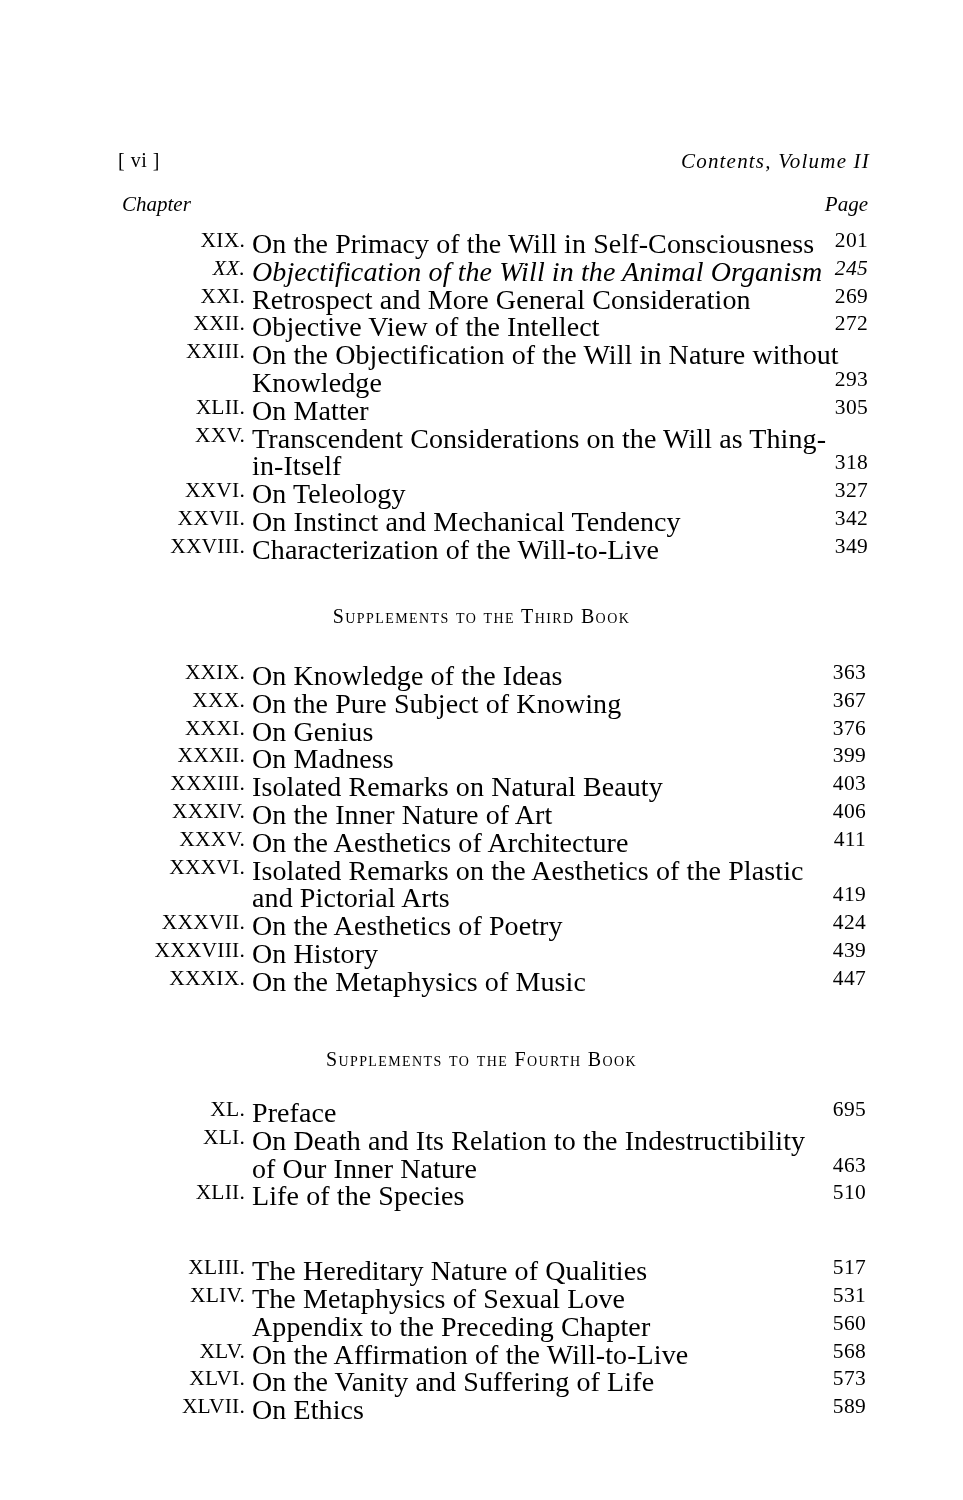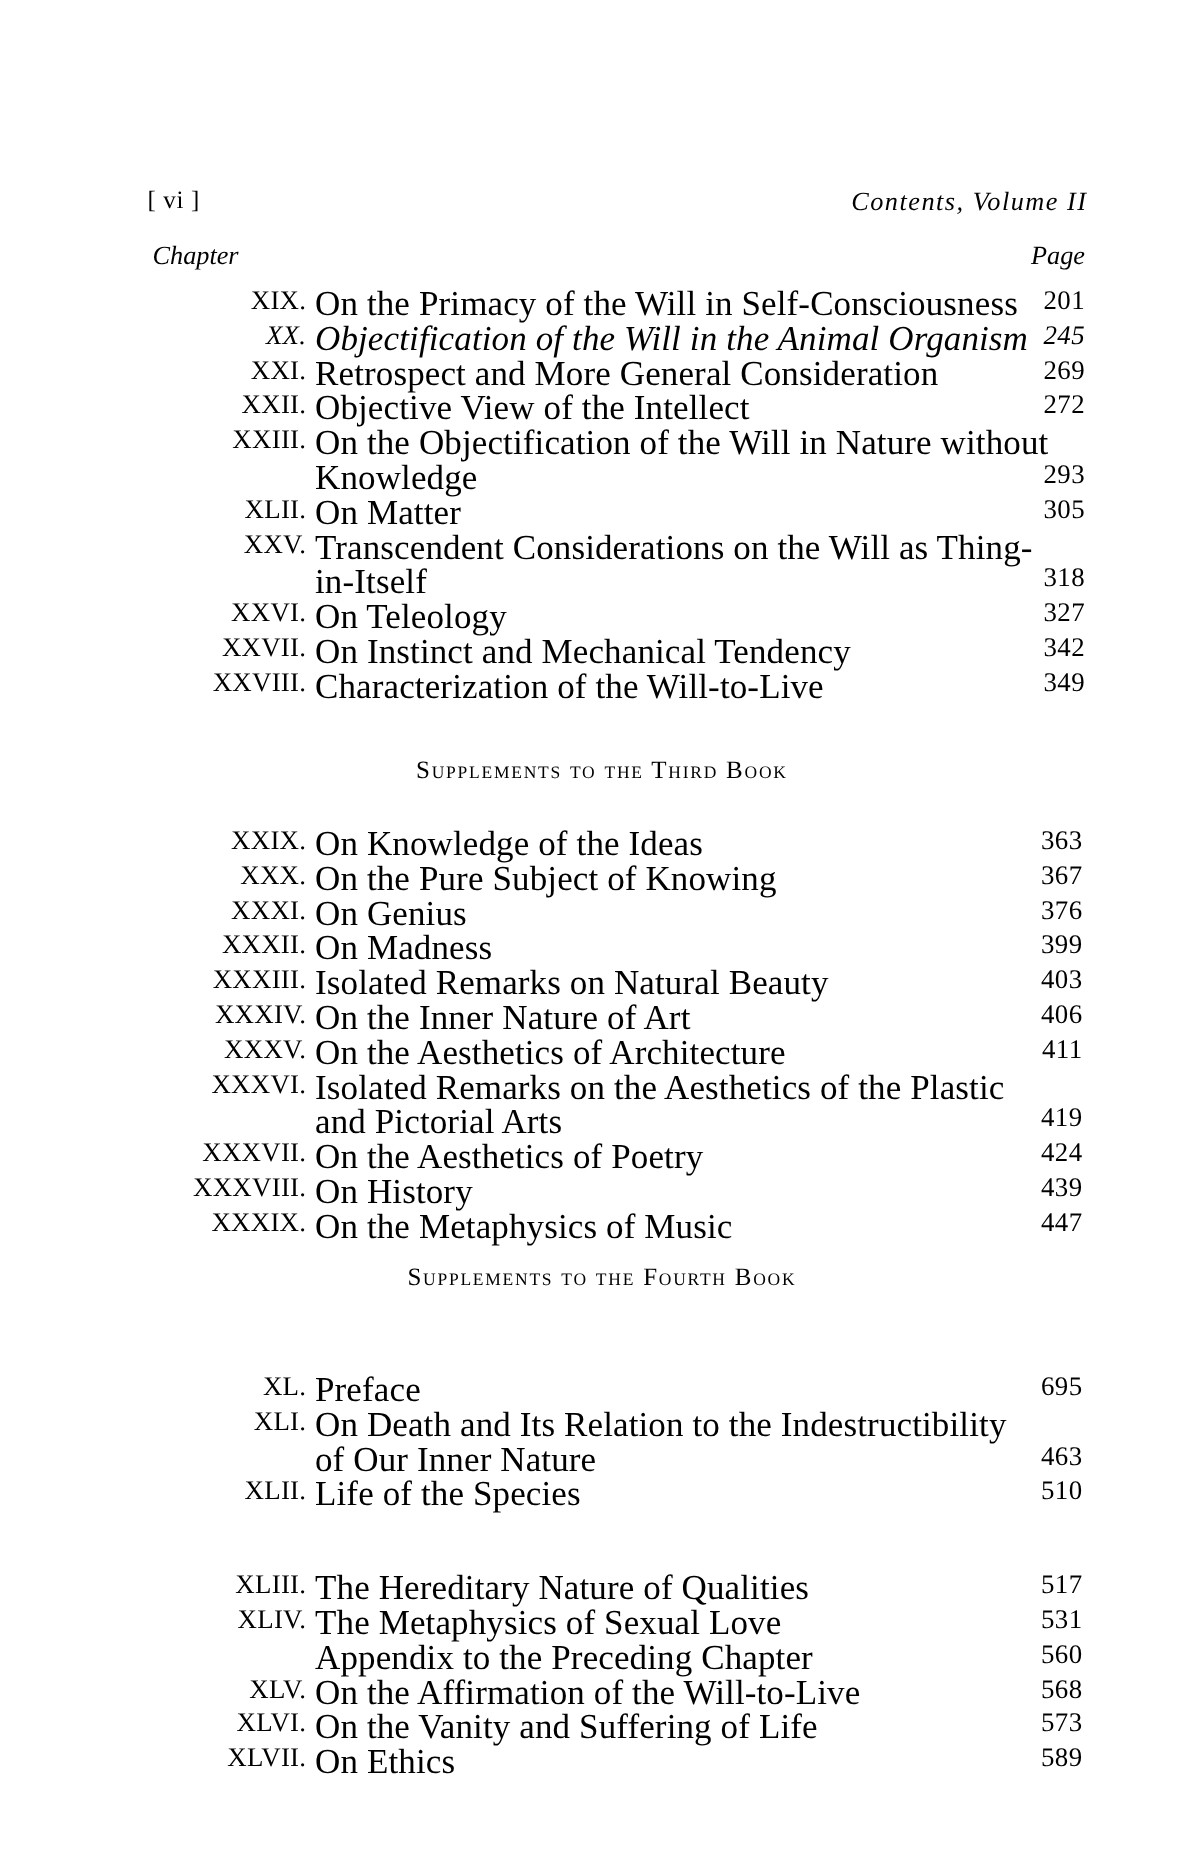--- a/index.html
+++ b/index.html
@@ -266,21 +266,21 @@
           <span class="num">XXXVIII.</span>
           <span class="title">On History</span>
           <span class="pg">439</span>
         </div>
         <div class="entry" style="height: 27.8px;">
           <span class="num">XXXIX.</span>
           <span class="title">On the Metaphysics of Music</span>
           <span class="pg">447</span>
         </div>
       </div>
-      <div class="section-head" style="top: 1011px;">Supplements to the Fourth Book</div>
+      <div class="section-head" style="top: 1048px;">Supplements to the Fourth Book</div>
       <div class="block b3" style="top: 1097px;">
         <div class="entry" style="height: 27.8px; padding-left: 30px;">
           <span class="num">XL.</span>
           <span class="title">Preface</span>
           <span class="pg">695</span>
         </div>
         <div class="entry" style="height: 27.8px;">
           <span class="num">XLI.</span>
           <span class="title spread">On Death and Its Relation to the Indestructibility</span>
           <span class="pg"></span>

